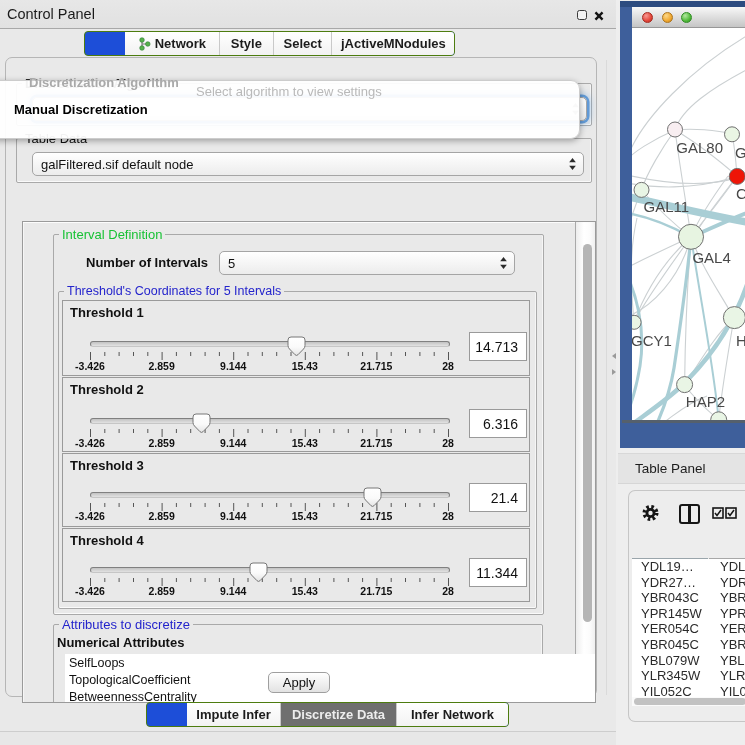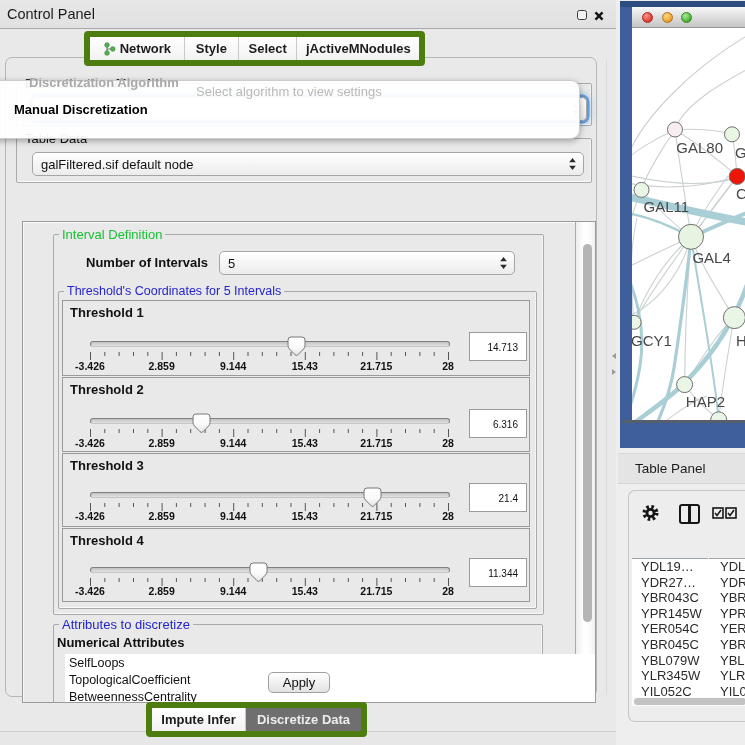--- a/index.html
+++ b/index.html
@@ -3,39 +3,39 @@
 <meta charset="utf-8">
 <style>
 html,body{margin:0;padding:0;}
 body{width:745px;height:745px;overflow:hidden;font-family:"Liberation Sans", sans-serif;background:#e9e9e9;-webkit-font-smoothing:antialiased;}
 #stage{position:absolute;top:0;left:0;width:745px;height:745px;overflow:hidden;}
 .abs{position:absolute;}
 #titlebar{left:0;top:0;width:616px;height:28px;background:linear-gradient(#e7e7e7,#e1e1e1);border-bottom:1px solid #a8a8a8;}
 #titlebar .t{position:absolute;left:7px;top:6px;font-size:14.5px;color:#1a1a1a;}
 #floaticon{left:577px;top:10px;width:8px;height:8px;border:1.6px solid #3a3a3a;border-radius:2.5px;background:#f2f2f2;}
 #closeicon{left:593px;top:10px;width:12px;height:12px;}
-.tabbar{height:23px;background:#1d4ed8;border:6px solid #4d7c0f;border-radius:4px;display:flex;overflow:hidden;}
+.tabbar{height:23px;background:#1d4ed8;border:1px solid #4d7c0f;border-radius:4px;display:flex;overflow:hidden;padding-left:40px;}
 .tab{font-size:13px;font-weight:bold;color:#1c1c1c;display:flex;align-items:center;justify-content:center;padding:0 13px;border-right:1px solid #c9c9c9;background:linear-gradient(#ffffff,#f2f2f2);white-space:nowrap;}
 .tab:last-child{border-right:none;}
 .tab.sel{background:#6f6f6f;color:#ededed;}
 #toptabs{left:84px;top:31px;}
 #bottabs{left:146px;top:702px;}
 #mainpanel{left:5px;top:57px;width:590px;height:638px;border:1px solid #b6b6b6;border-radius:7px;background:#e9e9e9;}
 .group{position:absolute;border:1px solid #a9a9a9;border-radius:2px;box-shadow:inset 0 -1px 0 rgba(255,255,255,.75), inset -1px 0 0 rgba(255,255,255,.55);}
 .gtitle{position:absolute;top:-8px;left:5px;background:#e9e9e9;padding:0 3px;font-size:13px;white-space:nowrap;}
 .combo{position:absolute;background:linear-gradient(#ffffff,#ececec);border:1px solid #a5a5a5;border-radius:5px;font-size:13px;color:#111;}
 .combo .txt{position:absolute;left:8px;top:4px;white-space:nowrap;}
 .combo .arr{position:absolute;right:6px;top:3px;}
 #scrollpane{left:22px;top:185px;width:572px;height:480px;border:1px solid #9a9a9a;background:#e9e9e9;overflow:hidden;box-shadow:inset 0 1px 0 rgba(255,255,255,.85), inset 1px 0 0 rgba(255,255,255,.6);margin-top:36px;}
 #vtrack{left:552px;top:0px;width:20px;height:480px;background:linear-gradient(90deg,#ededed,#ffffff 40%,#fbfbfb 70%,#ededed);border-left:1px solid #a9a9a9;}
 #vthumb{left:560px;top:22px;width:9px;height:378px;background:#b5b5b5;border-radius:5px;}
 .tpanel{position:absolute;left:39px;width:466px;border:1px solid #9a9a9a;background:#e9e9e9;}
 .tpanel .tt{position:absolute;left:7px;top:4px;font-size:13px;font-weight:bold;color:#111;}
 .track{position:absolute;left:27px;top:40px;width:358px;height:4px;border-radius:3px;background:linear-gradient(#c2c2c2,#e2e2e2);border:1px solid #808080;border-bottom-color:#c6c6c6;}
-.vbox{position:absolute;left:406px;top:31px;width:58px;height:29px;background:#ffffff;border:1px solid #9a9a9a;font-size:10px;color:#111;text-align:right;line-height:29px;padding-right:8px;box-sizing:border-box;}
+.vbox{position:absolute;left:406px;top:31px;width:58px;height:29px;background:#ffffff;border:1px solid #9a9a9a;font-size:14px;color:#111;text-align:right;line-height:29px;padding-right:8px;box-sizing:border-box;}
 .tl{position:absolute;top:59px;transform:translateX(-50%);font-size:10.5px;font-weight:bold;color:#111;}
 .thumb{position:absolute;top:33px;}
 svg{display:block;}
 #applybtn{left:268px;top:672px;width:62px;height:21px;background:linear-gradient(#ffffff,#e2e2e2);border:1px solid #9f9f9f;border-radius:5px;font-size:13px;color:#111;text-align:center;line-height:19px;box-sizing:border-box;}
 #popup{left:-10px;top:80px;width:588px;height:57px;background:rgba(255,255,255,0.94);border:1px solid #cccccc;border-radius:0 9px 9px 0;box-shadow:0 2px 6px rgba(0,0,0,0.32);}
 #rightbg{left:616px;top:0;width:129px;height:745px;background:#eeeeee;}
 #netwin{left:620px;top:1px;width:125px;height:447px;background:#3e5f9b;}
 #nettop{left:620px;top:1px;width:125px;height:6px;background:#2d4c80;}
 #nettitle{left:632px;top:7px;width:113px;height:20px;background:linear-gradient(#f8f8f8,#c5c5c5);border-bottom:1px solid #979797;}
 .light{position:absolute;top:5px;width:11px;height:11px;border-radius:50%;}
@@ -326,20 +326,21 @@
       <div style="position:absolute;left:4px;top:36px;">BetweennessCentrality</div>
       <div style="position:absolute;right:1px;top:2px;width:9px;height:44px;background:#b5b5b5;border-radius:5px;"></div>
     </div>
   </div>
 
   <div class="abs" id="applybtn">Apply</div>
 
   <div class="abs tabbar" id="bottabs">
     <div class="tab" style="width:93px;padding:0;">Impute Infer</div>
     <div class="tab sel" style="width:115px;padding:0;">Discretize Data</div>
+    <div class="tab" style="width:111px;padding:0;">Infer Network</div>
   </div>
 
   <div class="abs group" style="left:16px;top:83px;width:574px;height:41px;">
     <div class="gtitle" style="color:#2a2a2a;font-weight:bold;">Discretization Algorithm</div>
   </div>
   <div class="abs combo" style="left:32px;top:97px;width:553px;height:22px;box-shadow:0 0 0 2.5px rgba(88,148,212,.9), 0 0 7px 3px rgba(110,165,220,.55);">
     <svg class="arr" width="9" height="16" viewBox="0 0 9 16">
         <path d="M4.5,2 L7.8,6.2 L1.2,6.2 Z" fill="#9a9a9a"></path>
         <path d="M4.5,14 L7.8,9.8 L1.2,9.8 Z" fill="#9a9a9a"></path>
       </svg>

